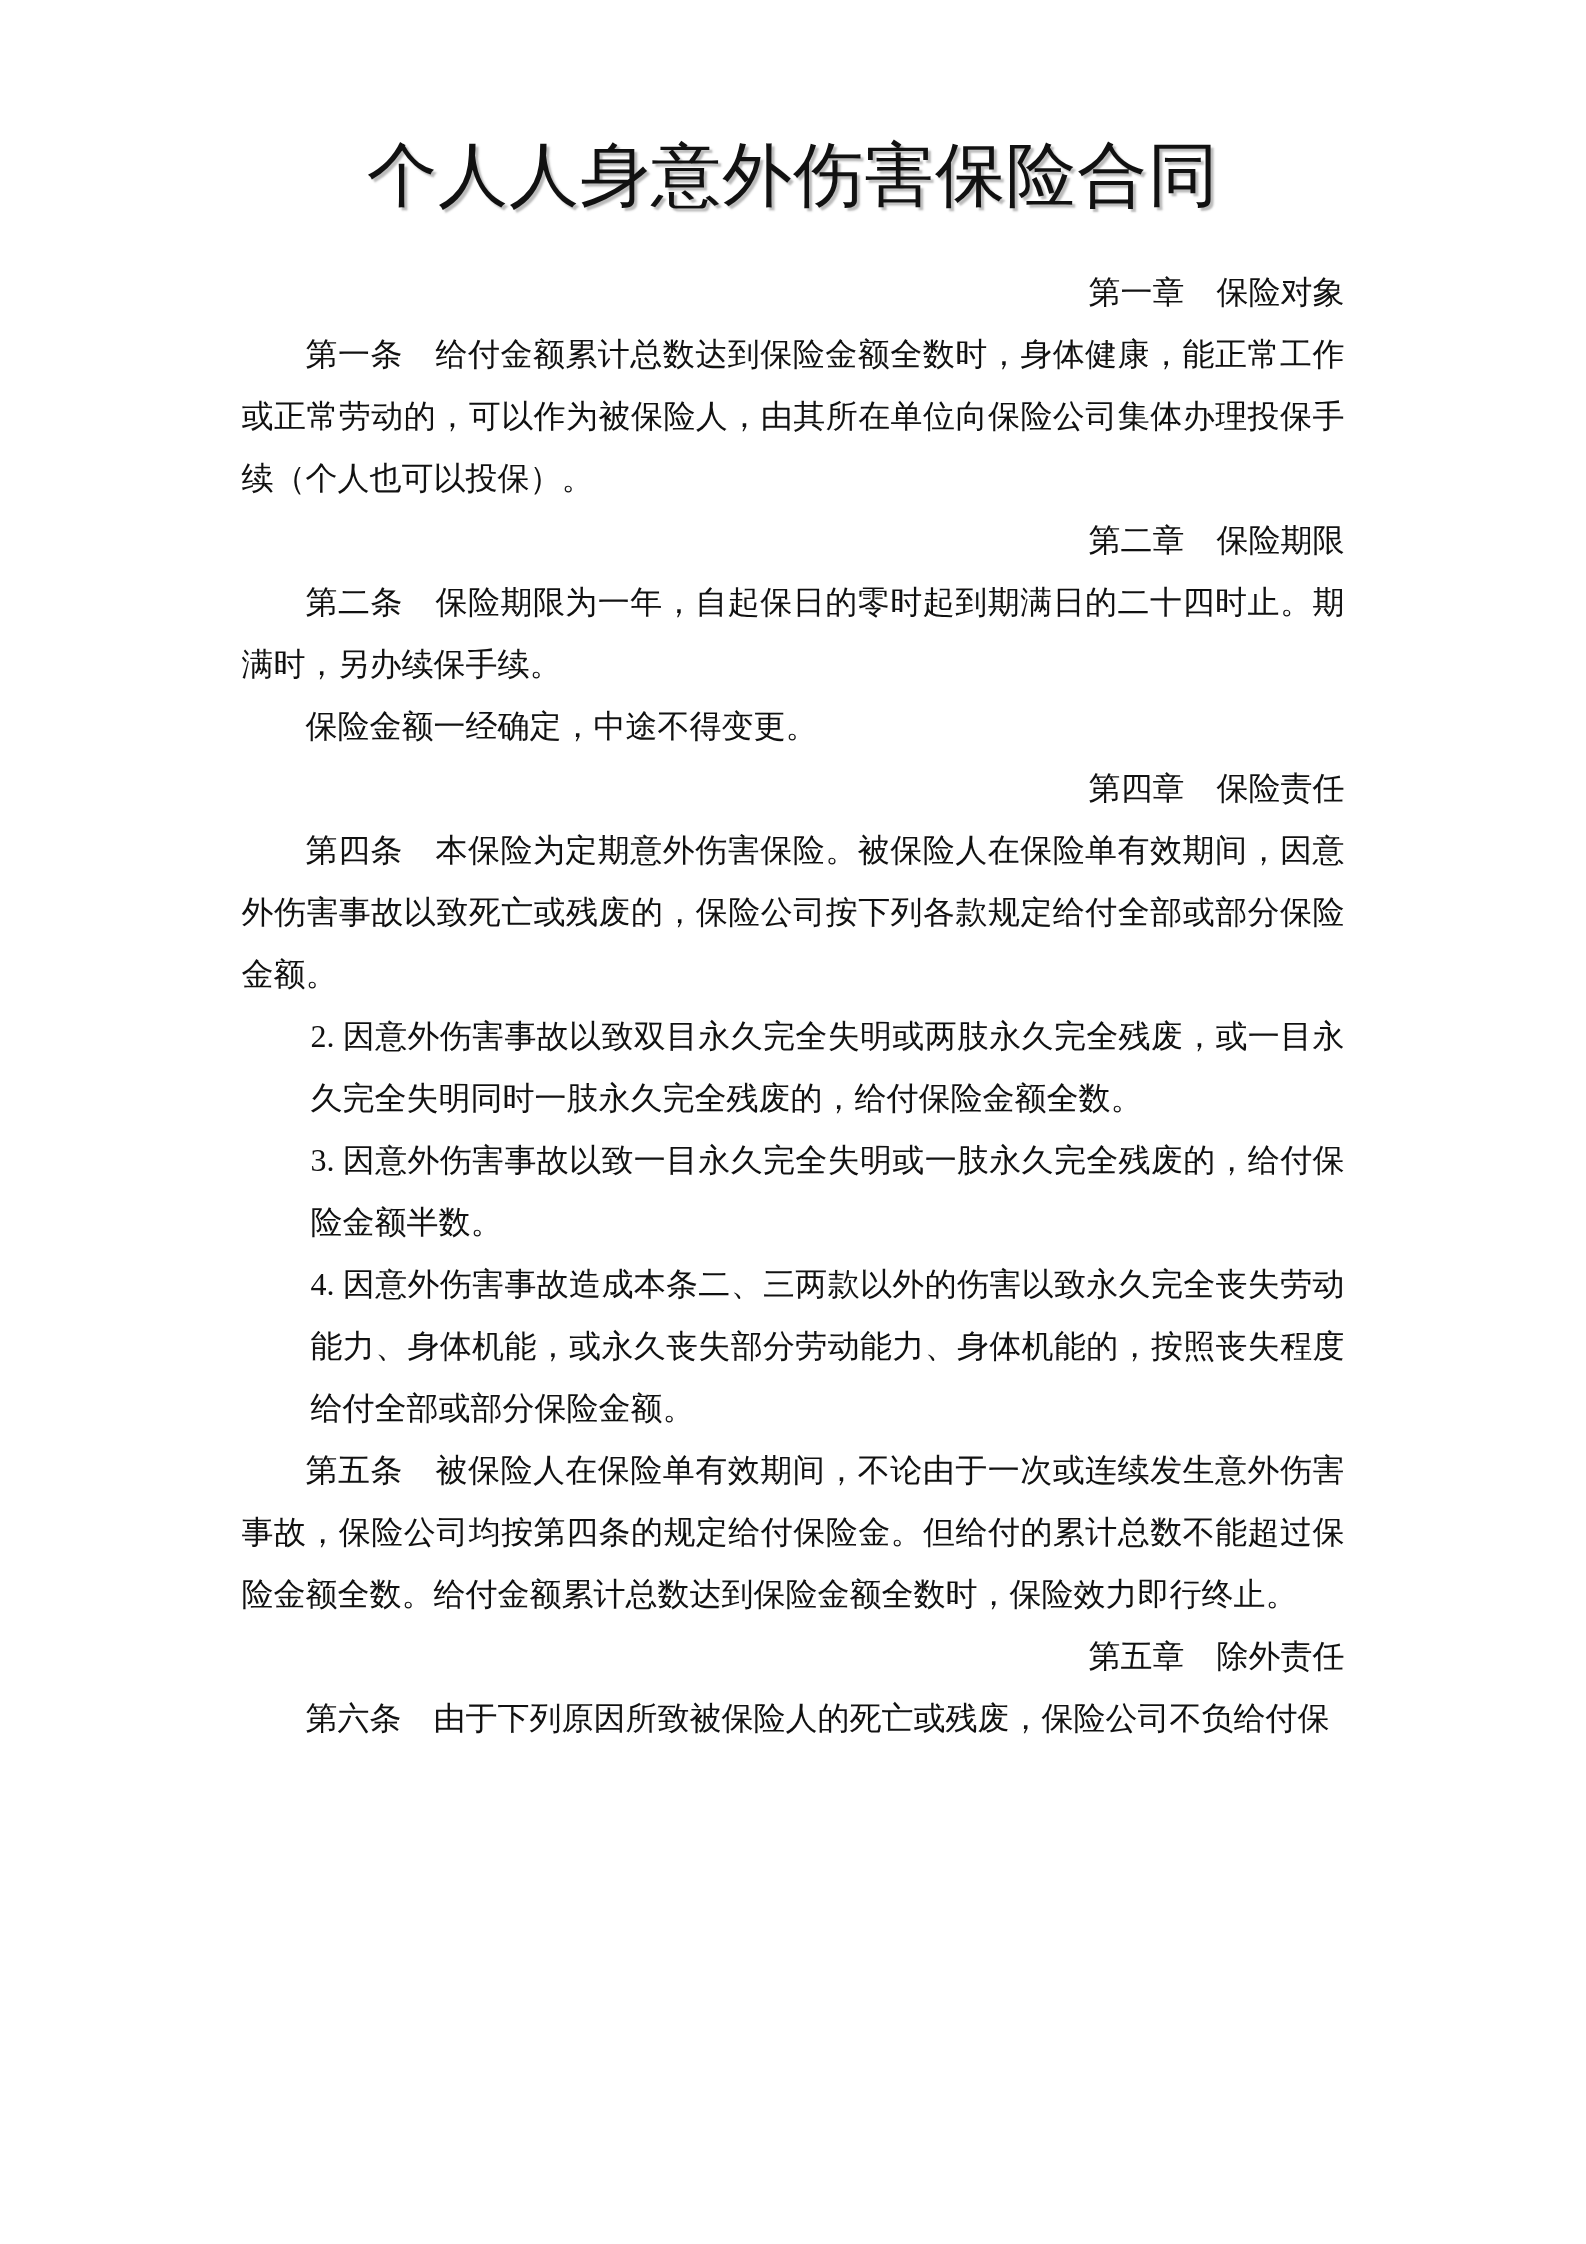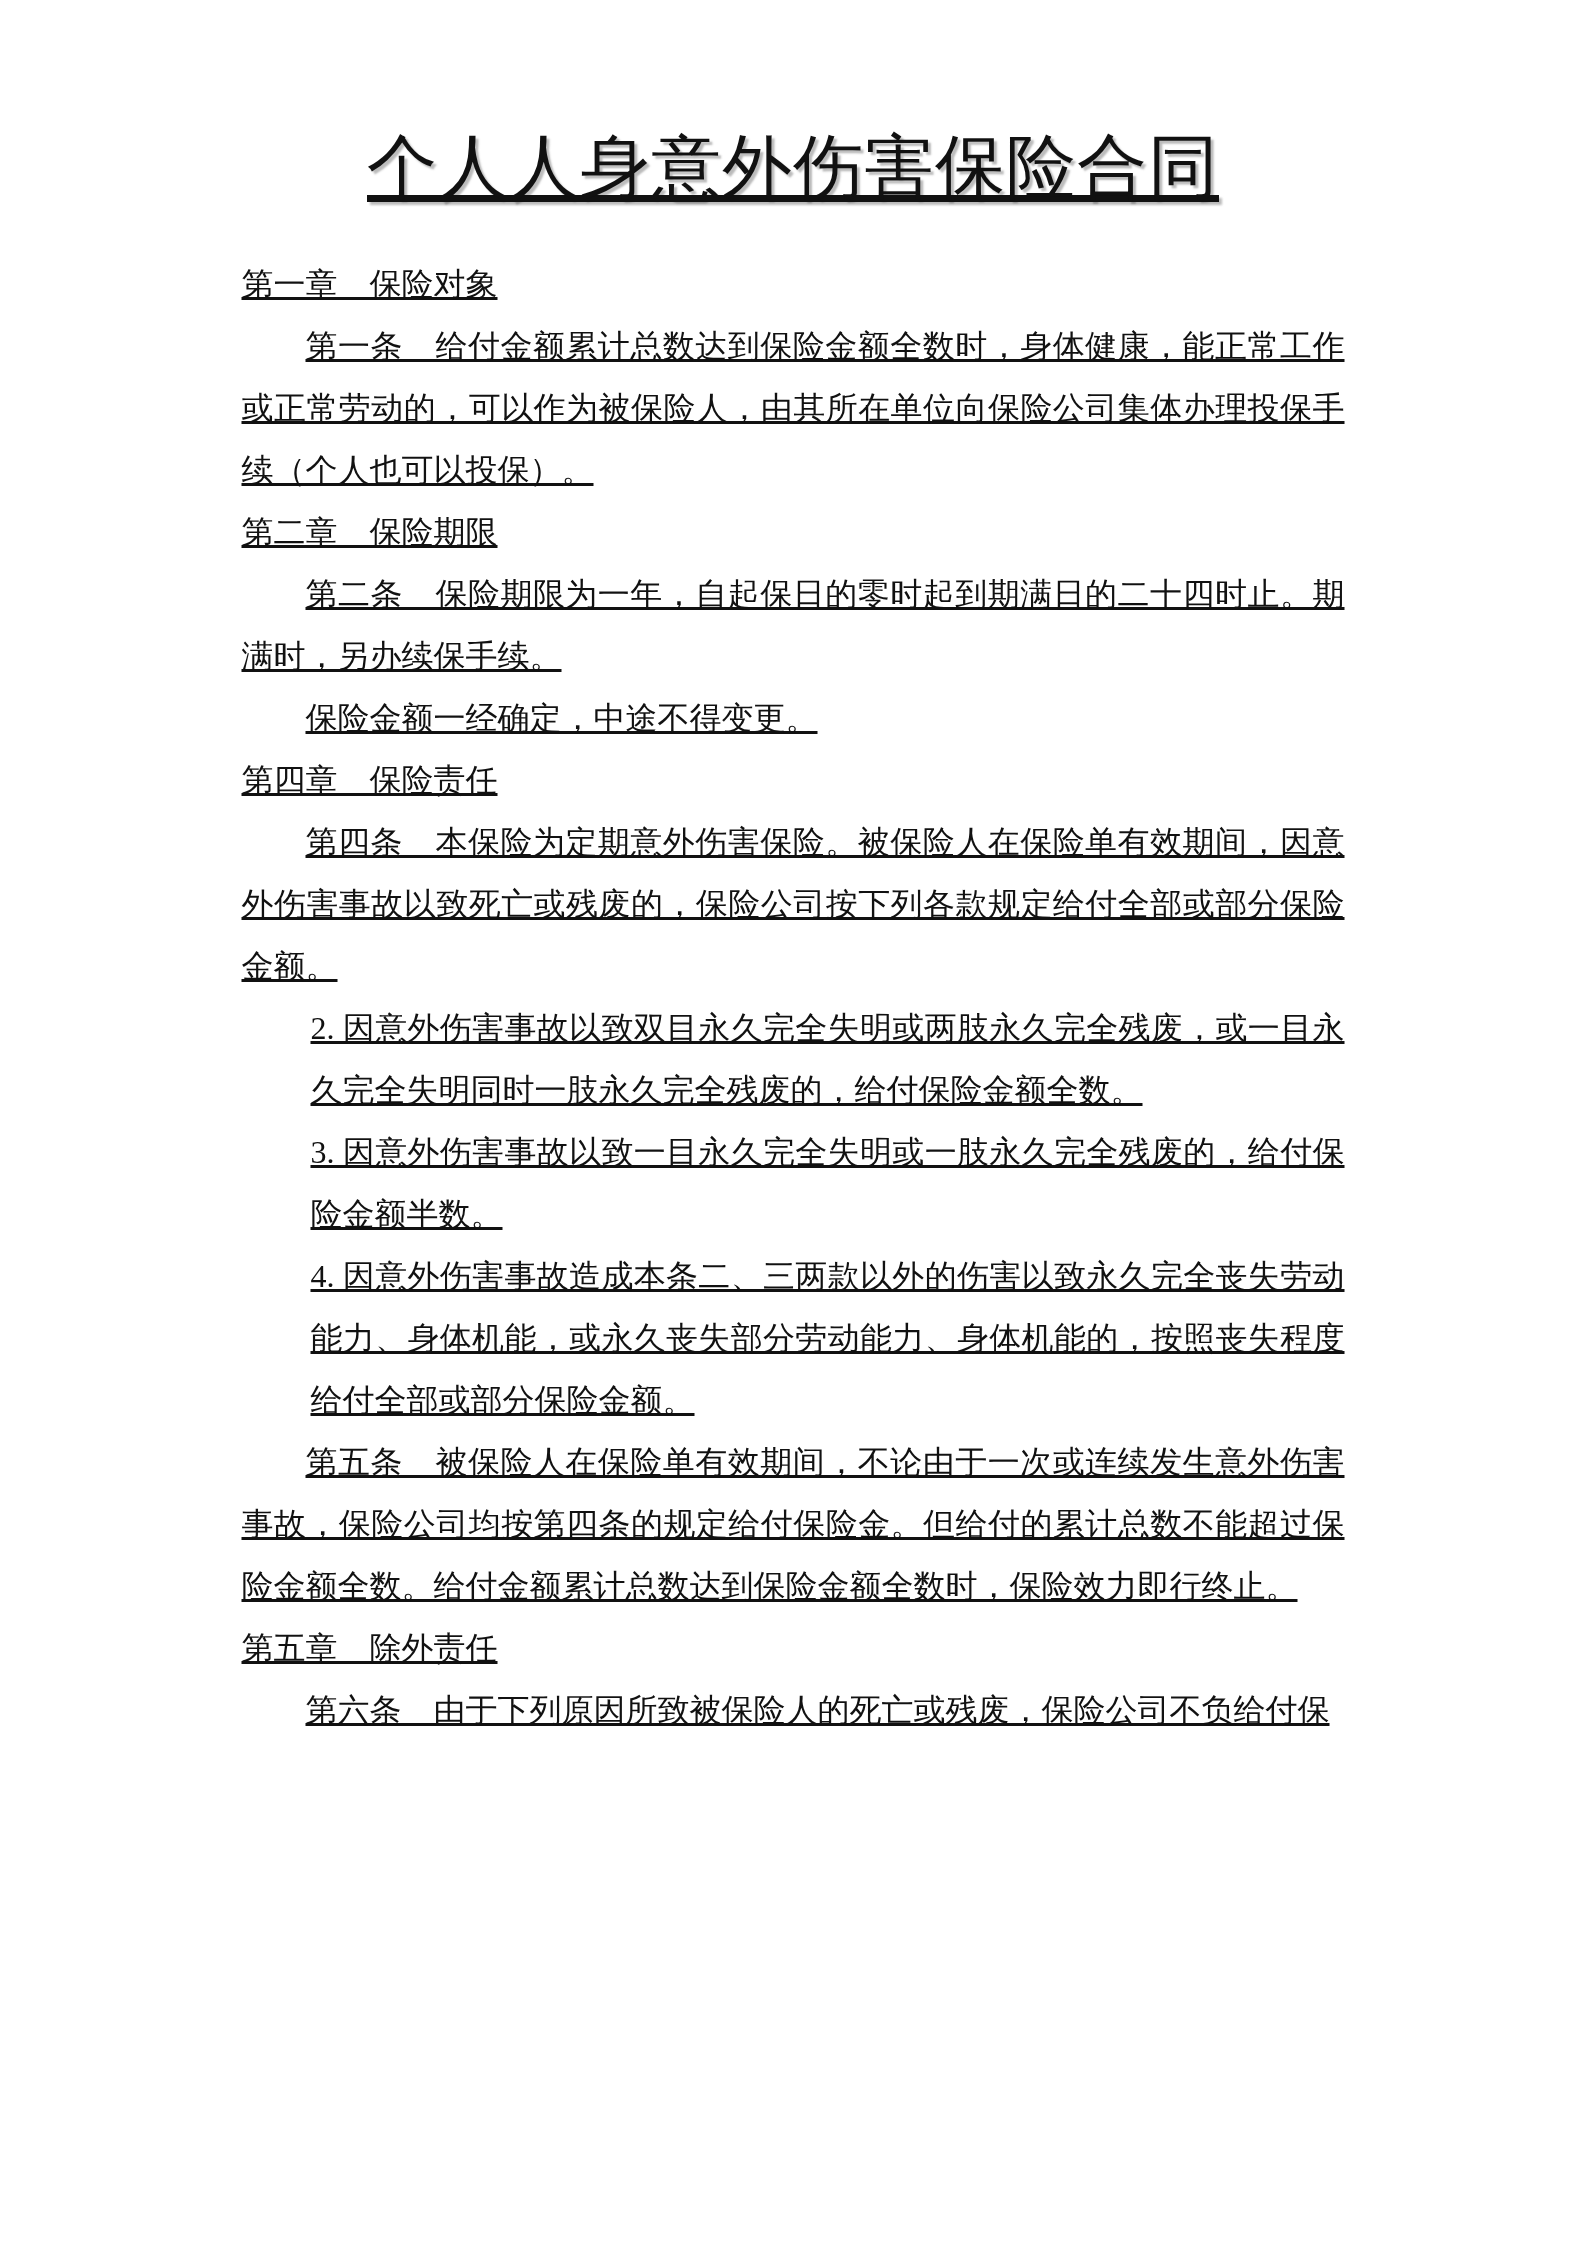--- a/index.html
+++ b/index.html
@@ -12,41 +12,40 @@
     width: 1586px;
     height: 2244px;
     margin: 0 auto;
     background: #ffffff;
     overflow: hidden;
     font-family: "Liberation Serif", "DejaVu Serif", serif;
     color: #111111;
   }
   .content {
     width: 1103px;
-    margin: 8px auto;
+    margin: 16px auto;
     padding-top: 120px;
-    text-decoration: underline;
   }
   .doc-title {
     font-size: 70px;
     line-height: 80px;
     font-weight: normal;
     text-align: center;
     margin: 0 0 45px 0;
     letter-spacing: 1px;
     white-space: nowrap;
     text-shadow: 3px 3px 2px rgba(60,60,60,0.35);
   }
   .row {
     font-size: 32px;
     line-height: 62px;
     margin: 0;
   }
   .chapter-heading {
-    text-align: left;
+    text-align: right;
   }
   .paragraph {
     text-align: justify;
     text-indent: 64px;
   }
   .list-item {
     text-align: justify;
     padding-left: 69px;
     text-indent: 0;
   }

